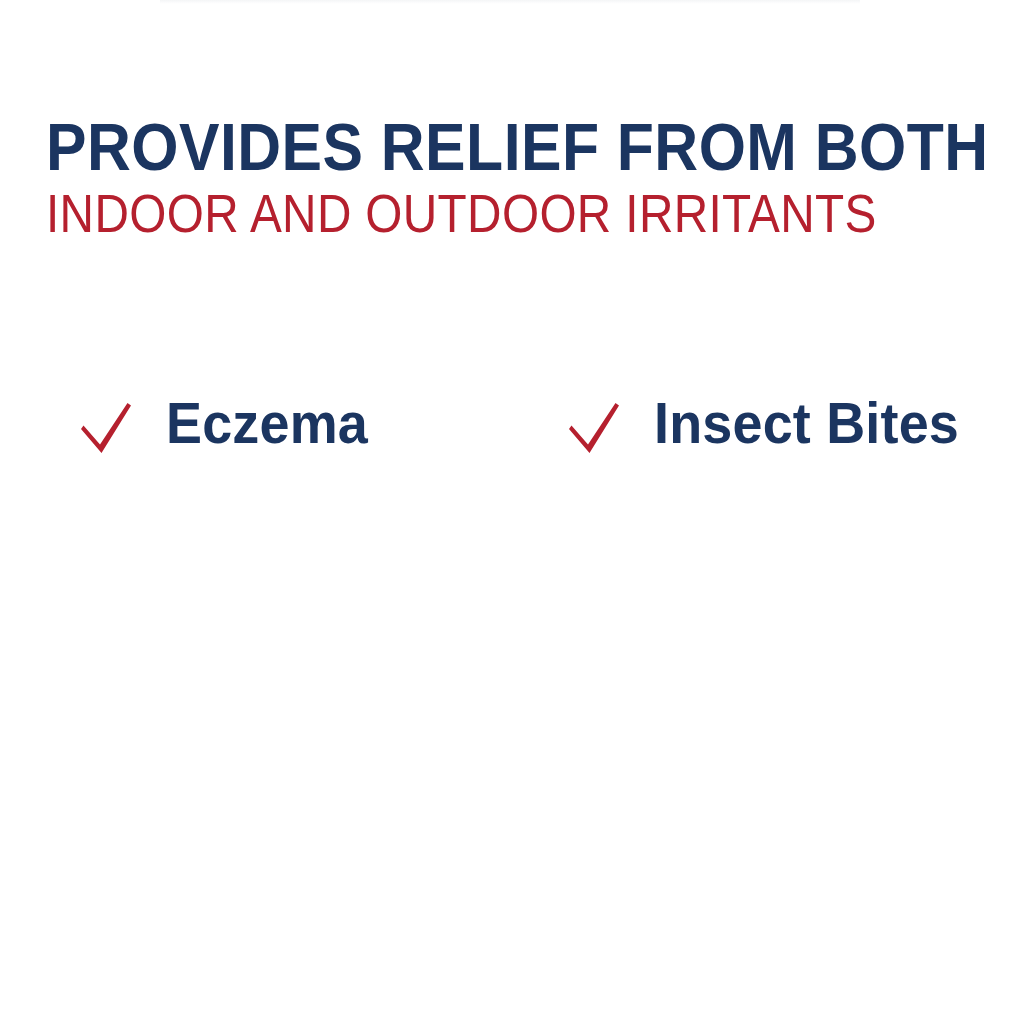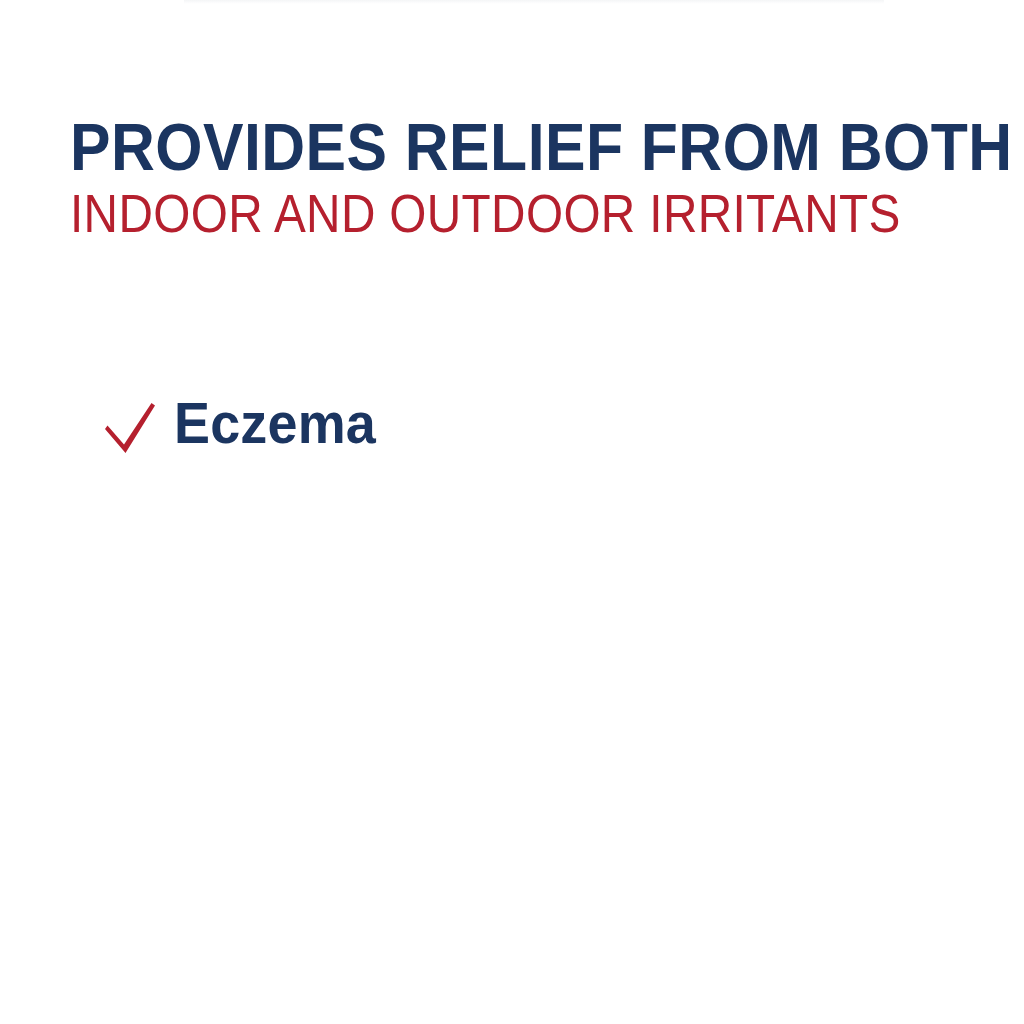--- a/index.html
+++ b/index.html
@@ -23,21 +23,20 @@
     left: 160px;
     width: 700px;
     height: 4px;
     background: linear-gradient(to bottom, #f4f5f6 0%, #fbfbfc 60%, #ffffff 100%);
     pointer-events: none;
   }
 
   .poster {
     position: absolute;
     inset: 0;
-    margin-left: 24px;
   }
 
   
   .headline-block {
     position: absolute;
     left: 46px;
     top: 116px;
     width: 940px;
   }
 
@@ -78,21 +77,21 @@
     width: 900px;
     display: grid;
     grid-template-columns: 488px 400px;
     grid-auto-rows: 112px;
     align-items: start;
   }
 
   .benefit-item {
     display: flex;
     align-items: flex-start;
-    gap: 16px;
+    gap: 32px;
   }
 
   .check-icon {
     flex: 0 0 auto;
     width: 56px;
     height: 62px;
     display: block;
     margin-top: 4px;
   }
 
@@ -132,17 +131,25 @@
       <span class="check-icon">
         <svg viewBox="0 0 56 62" xmlns="http://www.w3.org/2000/svg" aria-hidden="true">
           <path d="M3 33 L5.5 29.5 L22 48.5 L49.5 7 L53 9.5 L23.5 57 Z" fill="#b5202e"></path>
         </svg>
       </span>
       <span class="benefit-label">Eczema</span>
     </div>
 
 
 
+    <div class="benefit-item">
+      <span class="check-icon">
+        <svg viewBox="0 0 56 62" xmlns="http://www.w3.org/2000/svg" aria-hidden="true">
+          <path d="M3 33 L5.5 29.5 L22 48.5 L49.5 7 L53 9.5 L23.5 57 Z" fill="#b5202e"></path>
+        </svg>
+      </span>
+      <span class="benefit-label">Insect Bites</span>
+    </div>
 
 
 
   </div>
 </div>
 
 </body></html>

